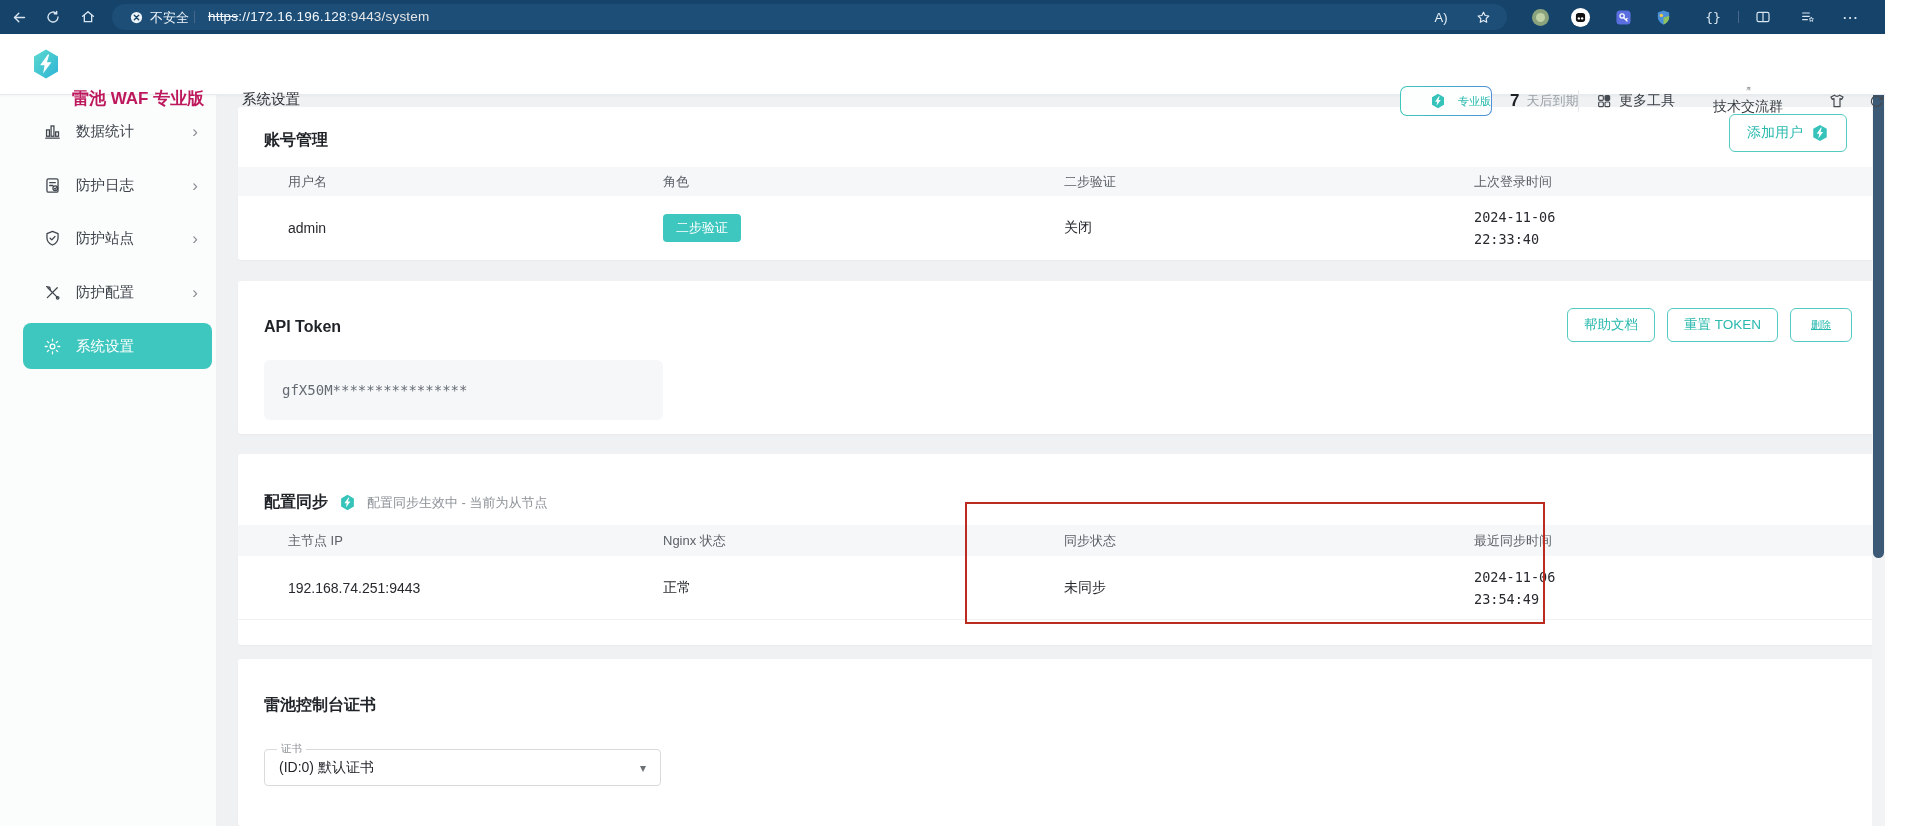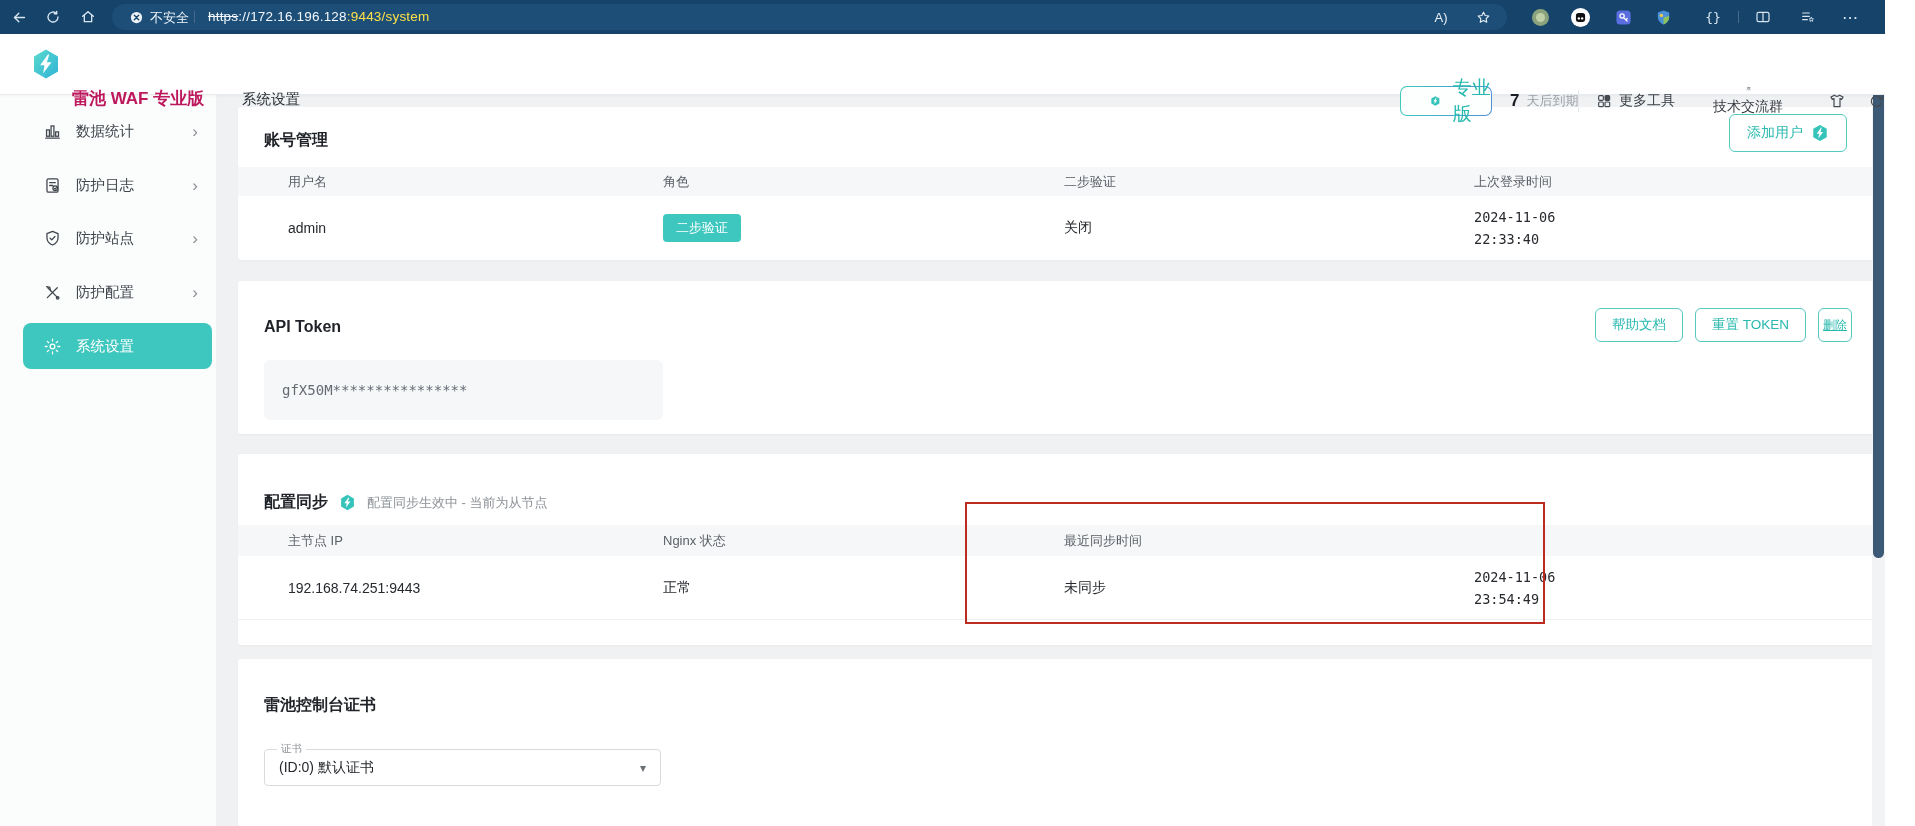--- a/index.html
+++ b/index.html
@@ -8,31 +8,31 @@
   .screen { position:relative; width:1885px; height:826px; overflow:hidden; background:#eff1f3; }
   .abs { position:absolute; }
 
   
   .chrome { position:absolute; left:0; top:0; width:1915px; height:34px; background:#15436a; }
   .chrome-pill { position:absolute; left:112px; top:4px; width:1395px; height:26px; border-radius:13px; background:#1c4e78; }
   .cicon { position:absolute; top:0; height:34px; display:flex; align-items:center; justify-content:center; color:#d9e6f1; }
   .pillicon { position:absolute; top:0; height:26px; display:flex; align-items:center; justify-content:center; color:#e8f0f7; }
   .url-text { font-size:13.5px; color:#f3f7fb; white-space:nowrap; letter-spacing:.2px; }
   .url-text .scheme { text-decoration:line-through; }
-  .url-text .rest { color:#fde047; }
+  .url-text .rest { color:#e5e5e5; }
   .sec-badge { font-size:13px; color:#eef4f9; }
   .chrome-div { position:absolute; top:7px; width:1px; height:12px; background:#47688a; }
   .ext-dot { border-radius:50%; }
 
   
   .appbar { position:absolute; left:0; top:34px; width:1915px; height:61px; background:#ffffff; border-bottom:1px solid #e8eaed; box-shadow:0 1px 3px rgba(20,40,60,.04); z-index:5; }
   .brand-title { font-size:17px; font-weight:bold; color:#be185d; }
   .page-title { font-size:14.5px; color:#2a2e33; }
   .pro-badge-wrap { position:absolute; left:1400px; top:52px; width:92px; height:30px; border-radius:7px; background:linear-gradient(90deg,#3fc8bc,#4e8fd9); padding:1px; }
-  .pro-badge { width:100%; height:100%; border-radius:6px; background:#fdfffe; display:flex; align-items:center; justify-content:center; gap:12px; font-size:19px; color:#27b9ae; font-weight:500; cursor:pointer;padding-left:29px; }
+  .pro-badge { width:100%; height:100%; border-radius:6px; background:#fdfffe; display:flex; align-items:center; justify-content:center; gap:12px; font-size:11px; color:#27b9ae; font-weight:500; cursor:pointer;padding-left:29px; }
   .hdr-item { position:absolute; top:52px; height:30px; display:flex; align-items:center; gap:7px; font-size:14px; color:#383d43; cursor:pointer; }
   .hdr-muted { color:#9aa0a7; font-size:13px; }
   .hdr-count { font-size:17px; font-weight:bold; color:#1c1f23; }
   .hdr-div { position:absolute; left:1578px; top:56px; width:1px; height:22px; background:#e6e8eb; }
 
   
   .sidebar { position:absolute; left:0; top:95px; width:217px; height:731px; background:#fbfcfc; border-right:1px solid #eef0f2; }
   .side-item { position:absolute; left:23px; width:189px; height:46px; border-radius:8px; display:flex; align-items:center; padding:0 14px 0 20px; gap:14px; color:#3f454c; font-size:14.5px; cursor:pointer; }
   .side-item .chev { margin-left:auto; color:#8b9096; font-size:17px; line-height:1; }
   .side-item.active { background:#3ec7be; color:#ffffff; }
@@ -293,37 +293,38 @@
           <span class="ellipsis-btn">⋯</span>
         </span>
     </div>
   </div>
 
   <div class="card" style="top:281px;height:153px;">
     <div class="card-title" style="top:37px;">API Token</div>
     <div class="abs" style="right:30px;top:27px;display:flex;gap:12px;justify-content:center;">
       <button class="btn-teal" style="height:34px;padding:0 16px;font-size:13.5px;">帮助文档</button>
       <button class="btn-teal" style="height:34px;padding:0 16px;font-size:13.5px;">重置 TOKEN</button>
-      <button class="btn-teal" style="height:34px;padding:0 4px;font-size:12px;text-decoration:underline;">删除</button>
+      <button class="btn-teal" style="height:34px;padding:0 20px;font-size:10px;text-decoration:underline;">删除</button>
     </div>
     <div class="token-box mono">gfX50M****************</div>
   </div>
 
   <div class="card" style="top:454px;height:191px;">
     <div class="abs" style="left:26px;top:38px;display:flex;align-items:center;gap:11px;">
       <span style="font-size:16px;font-weight:bold;color:#1f2227;">配置同步</span>
       <svg width="17" height="17" viewBox="0 0 24 24">
           <path d="M12 1.2l9 5.2v11.2l-9 5.2-9-5.2V6.4z" fill="#35c3ba"></path>
           <path d="M13.4 4.8L7.6 13h3.3l-1.1 6.2 6.3-8.6h-3.4l1.7-5.8z" fill="#fff"></path>
         </svg>
       <span class="sync-note">配置同步生效中 - 当前为从节点</span>
     </div>
     <div class="tbl-head" style="top:71px;height:31px;">
       <span>主节点 IP</span>
       <span>Nginx 状态</span>
+      <span>同步状态</span>
       <span>最近同步时间</span>
       <span></span>
     </div>
     <div class="tbl-row" style="top:102px;height:64px;border-bottom:1px solid #f0f1f2;">
       <span>192.168.74.251:9443</span>
       <span>正常</span>
       <span>未同步</span>
       <span class="mono dt"><span>2024-11-06</span><br><span>23:54:49</span></span>
       <span style="justify-self:start;padding-left:12px;"><span class="unbind">解绑</span></span>
     </div>

